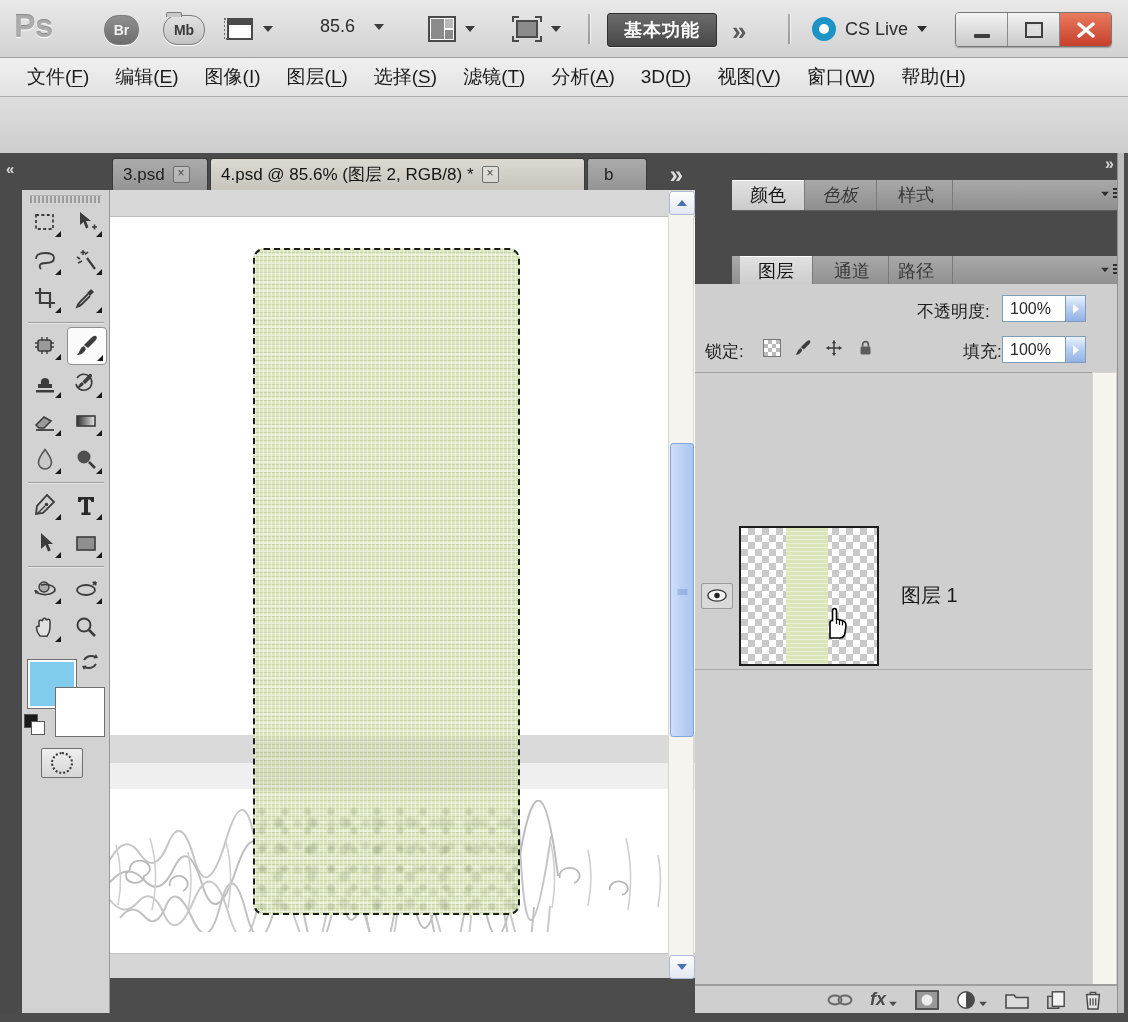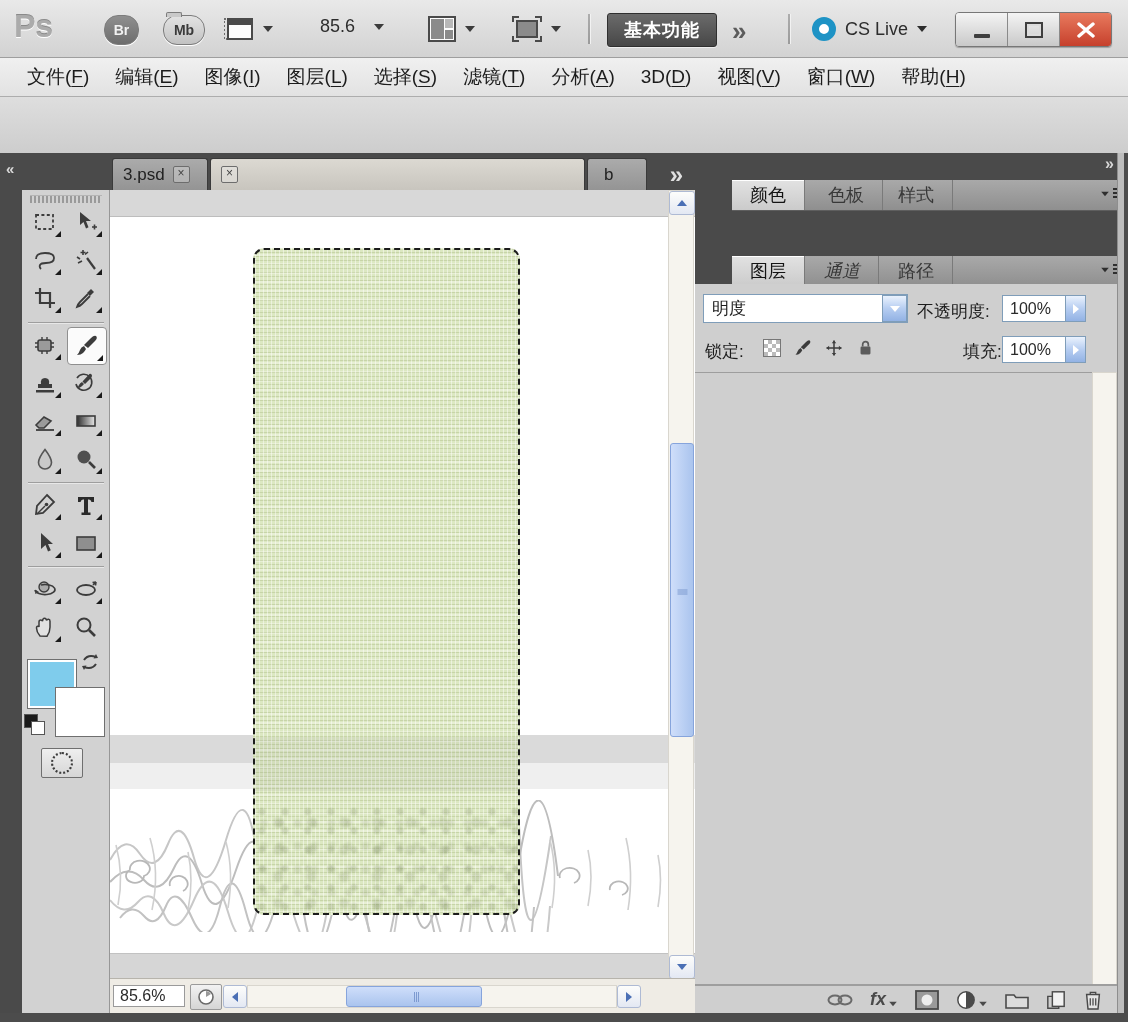--- a/index.html
+++ b/index.html
@@ -357,20 +357,21 @@
   <div id="toolbox-header" class="abs">
     <span class="abs collapse-chev" style="left:6px;top:7px;">«</span>
   </div>
 
   <div id="tabbar" class="abs">
     <div class="doc-tab inactive" style="left:2px;width:96px;">
       <span>3.psd</span>
       <span class="tab-close">×</span>
     </div>
     <div class="doc-tab active" style="left:100px;width:375px;">
+      <span>4.psd @ 85.6% (图层 2, RGB/8) *</span>
       <span class="tab-close">×</span>
     </div>
     <div class="doc-tab inactive" style="left:477px;width:60px;padding-left:16px;">
       <span>b</span>
     </div>
     <span id="tab-overflow">»</span>
   </div>
 
   <div id="panels-header" class="abs">
     <span id="panels-expand">»</span>
@@ -574,73 +575,47 @@
         <span class="t-up"></span>
       </div>
     <div class="sb-thumb abs" style="left:1px;top:252px;width:24px;height:294px;flex-direction:column;">
         <span class="thumb-grip" style="transform:rotate(90deg);"></span>
       </div>
     <div class="sb-btn abs" style="left:0;top:764px;width:26px;height:24px;">
         <span class="t-down"></span>
       </div>
   </div>
 
-  <div id="h-scroll-region" class="abs">
-    <div id="status-zoom" class="abs">85.6%</div>
-    <div id="status-clock" class="abs">
-        <svg width="18" height="18" viewBox="0 0 18 18">
-          <circle cx="9" cy="9" r="7" fill="#fff" stroke="#6a6a6a" stroke-width="1.6"></circle>
-          <path d="M9 9 L9 3 A6 6 0 0 1 14 6 z" fill="#9a9a9a"></path>
-        </svg>
-      </div>
-    <div class="abs sb-btn" style="left:113px;top:6px;width:24px;height:23px;">
-        <span class="t-left"></span>
-      </div>
-    <div class="abs sb-track" style="left:137px;top:6px;width:370px;height:23px;">
-      <div class="sb-thumb sb-thumb-h abs" style="left:98px;top:0;width:136px;height:21px;">
-          <span class="thumb-grip"></span>
-        </div>
-    </div>
-    <div class="abs sb-btn" style="left:507px;top:6px;width:24px;height:23px;">
-        <span class="t-right"></span>
-      </div>
-  </div>
 
   <div id="right-region" class="abs">
 
     <div class="pgroup" style="top:2px;">
       <div class="ptab on" style="left:0;">颜色</div>
-      <div class="ptab off" style="left:78px;">色板</div>
+      <div class="ptab off" style="left:72px;font-style:italic;">色板</div>
       <div class="ptab off" style="left:148px;">样式</div>
       <div class="pmenu">
           <span class="t-down t-sm"></span>
           <span class="lines"></span>
         </div>
     </div>
 
 
     <div class="pgroup" style="top:78px;">
-      <div class="ptab on" style="left:0;">图层</div>
-      <div class="ptab off" style="left:74px;font-style:italic;">通道</div>
+      <div class="ptab on" style="left:8px;">图层</div>
+      <div class="ptab off" style="left:84px;">通道</div>
       <div class="ptab off" style="left:148px;">路径</div>
       <div class="pmenu">
           <span class="t-down t-sm"></span>
           <span class="lines"></span>
         </div>
     </div>
 
     <div id="layers-body">
 
       <div class="lp-row1">
-        <div id="blend-select">
-          <span>明度</span>
-          <span class="xp-btn" style="width:25px;height:27px;">
-              <span class="t-down"></span>
-            </span>
-        </div>
         <span class="lp-label abs" style="left:222px;top:10px;">不透明度:</span>
         <div class="xp-field abs" style="left:307px;top:5px;width:64px;height:27px;">100%</div>
         <div class="xp-btn abs" style="left:370px;top:5px;width:21px;height:27px;">
             <span class="t-right"></span>
           </div>
       </div>
 
       <div class="lp-row1" style="top:48px;">
         <span class="lp-label abs" style="left:10px;top:8px;">锁定:</span>
         <div class="lock-icons abs" style="left:66px;top:6px;">
@@ -669,20 +644,40 @@
         <span class="lp-label abs" style="left:268px;top:8px;">填充:</span>
         <div class="xp-field abs" style="left:307px;top:4px;width:64px;height:27px;">100%</div>
         <div class="xp-btn abs" style="left:370px;top:4px;width:21px;height:27px;">
             <span class="t-right"></span>
           </div>
       </div>
 
       <div id="layers-list">
 
 
+        <div class="layer-row" style="top:149px;">
+          <div class="eye-cell">
+              <div class="eye-box">
+                <svg width="22" height="15" viewBox="0 0 24 16">
+                  <ellipse cx="12" cy="8" rx="10" ry="6.2" fill="#f4f4f4" stroke="#333" stroke-width="1.5"></ellipse>
+                  <circle cx="12" cy="8" r="3" fill="#222"></circle>
+                </svg>
+              </div>
+            </div>
+          <div class="thumb checker">
+            <span class="green-strip"></span>
+            <span class="cursor-hand">
+                <svg width="28" height="34" viewBox="0 0 28 34">
+                  <path d="M9 32 L9 17 Q9 14.5 11.5 14.5 L11.5 5 Q11.5 2.5 13.5 2.5 Q15.5 2.5 15.5 5 L15.5 13 L21 14.5 Q25 15.8 25 19.5 L24 27 Q23 32 19 32 Z" fill="#fff" stroke="#000" stroke-width="1.6"></path>
+                  <path d="M15.5 13 v5 M18.5 14 v5 M21.5 15 v4.5" stroke="#000" stroke-width="1.2" fill="none"></path>
+                </svg>
+              </span>
+          </div>
+          <span class="layer-name">图层 1</span>
+        </div>
 
       </div>
 
       <div id="lp-scroll" class="sb-track">
         
         
       </div>
 
       <div id="lp-iconbar">
         <span class="lp-ico">

